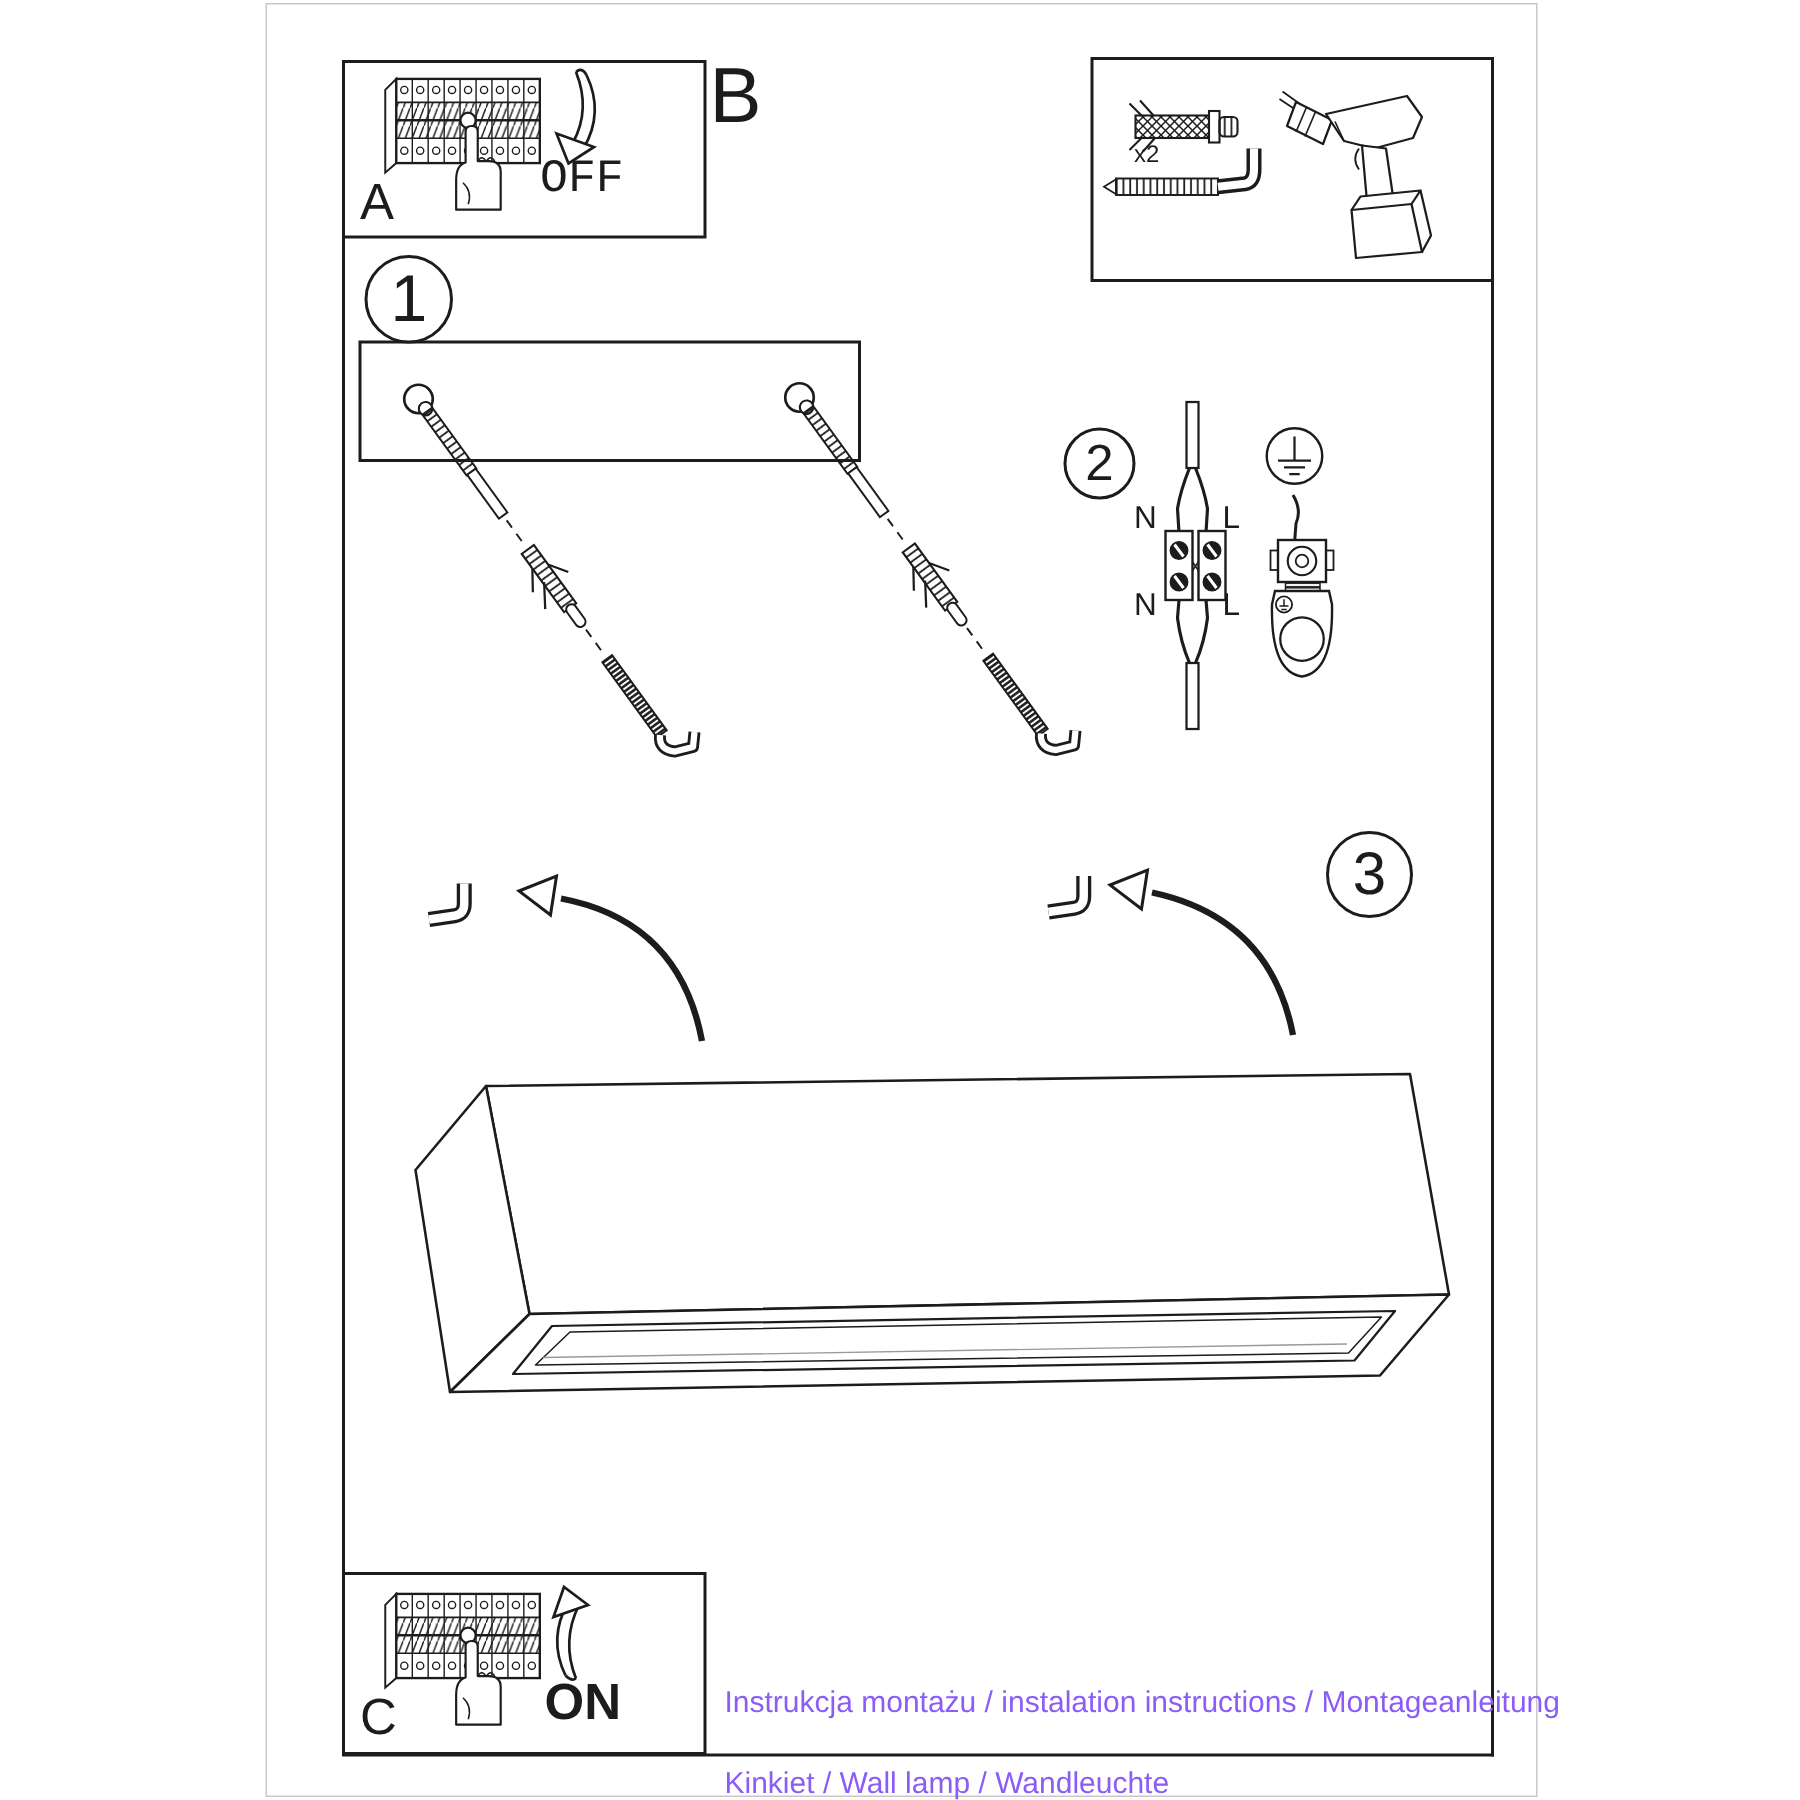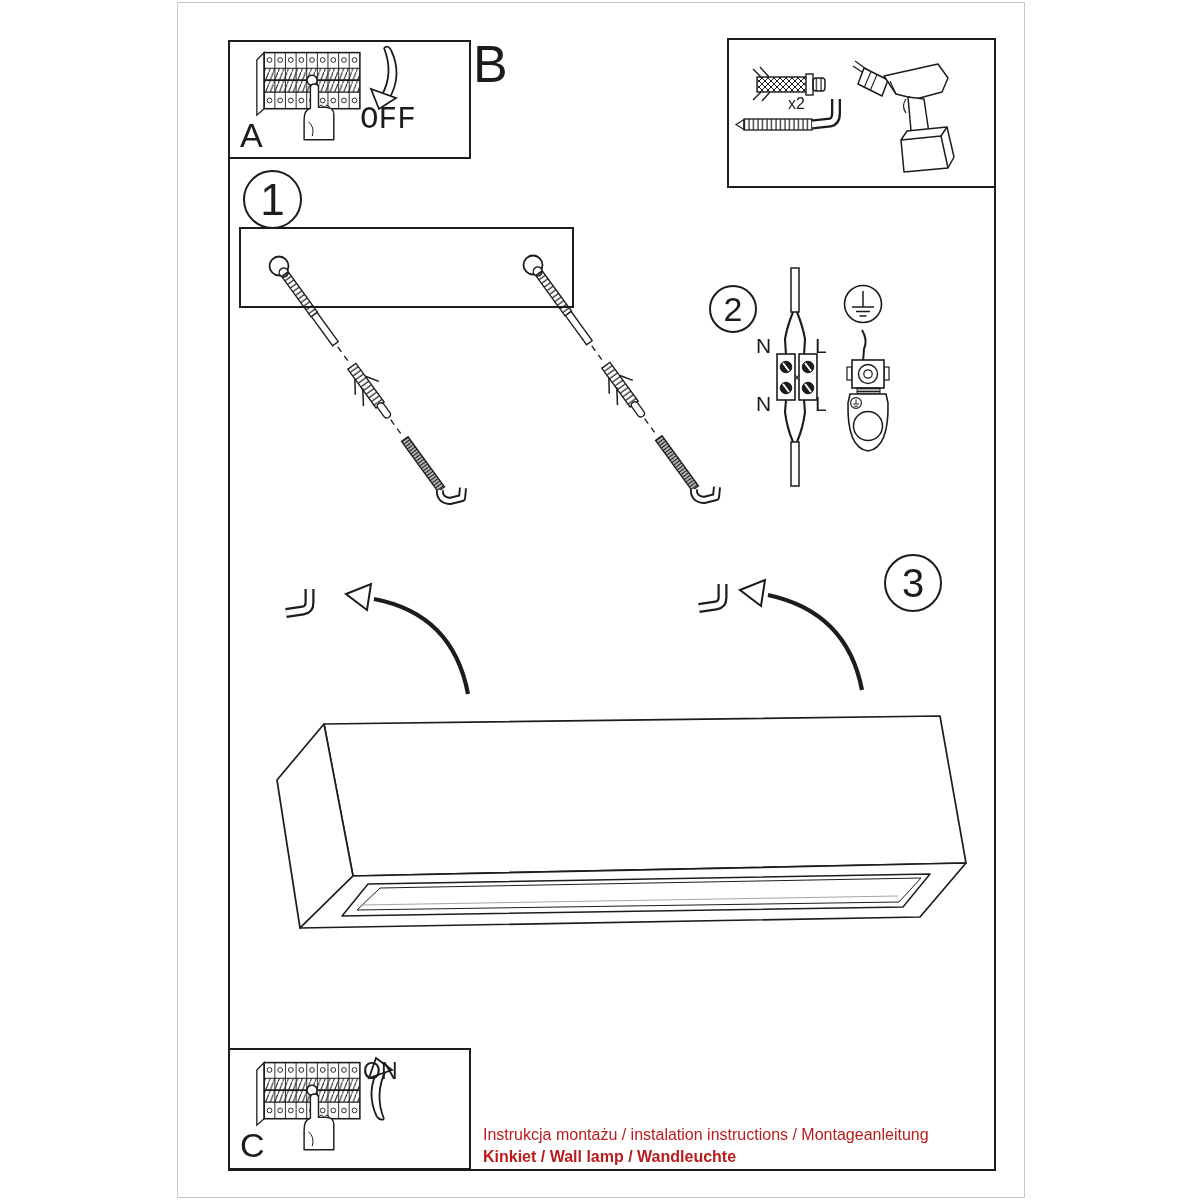--- a/index.html
+++ b/index.html
@@ -11,21 +11,21 @@
   .abs{position:absolute;}
   .page{border:1px solid #c8c8c8;background:#ffffff;}
   .panel{border:2px solid #1c1c1c;background:#ffffff;}
   .frameline{background:#1c1c1c;}
   .circlenum{
     border:2.6px solid #1c1c1c;border-radius:50%;
     display:flex;align-items:center;justify-content:center;
     background:#ffffff;line-height:1;
   }
   .glyph{white-space:pre;line-height:1;}
-  .footer-text{font-size:16px;line-height:22px;color:#b91c1c;}
+  .footer-text{font-size:20px;line-height:22px;color:#8b5cf6;}
   svg{position:absolute;left:0;top:0;pointer-events:none;}
 </style>
 </head>
 <body>
 
 <div class="abs page" style="left:177px;top:2px;width:846px;height:1194px;"></div>
 
 <div class="abs panel" style="left:228px;top:40px;width:239px;height:115px;"></div>
 <div class="abs panel" style="left:727px;top:38px;width:265px;height:146px;"></div>
 <div class="abs panel" style="left:228px;top:1048px;width:239px;height:118px;"></div>
@@ -233,34 +233,34 @@
     <path d="M384,1119 Q374,1094 386,1070"></path>
     <path d="M377,1117 Q381,1121 384,1119"></path>
     <polygon points="369,1078 376,1058 392,1070" fill="#fff"></polygon>
   </g>
 </svg>
 
 <div class="abs glyph" style="left:240px;top:118px;font-size:34px;">A</div>
 <div class="abs glyph" style="left:360px;top:104px;font-size:31px;font-family:Liberation Mono, monospace;">OFF</div>
 
 <div class="abs glyph" style="left:473px;top:38px;font-size:52px;">B</div>
-<div class="abs glyph" style="left:788px;top:96px;font-size:16px;">x2</div>
+<div class="abs glyph" style="left:756px;top:96px;font-size:16px;">x2</div>
 
 <div class="abs circlenum" style="left:243px;top:170px;width:55px;height:55px;font-size:44px;">
   <span>1</span>
 </div>
 <div class="abs circlenum" style="left:709px;top:285px;width:44px;height:44px;font-size:34px;">
   <span>2</span>
 </div>
 <div class="abs circlenum" style="left:884px;top:554px;width:54px;height:54px;font-size:40px;">
   <span>3</span>
 </div>
 
 <div class="abs glyph" style="left:756px;top:335px;font-size:21px;">N</div>
 <div class="abs glyph" style="left:815px;top:335px;font-size:21px;">L</div>
 <div class="abs glyph" style="left:756px;top:393px;font-size:21px;">N</div>
 <div class="abs glyph" style="left:815px;top:393px;font-size:21px;">L</div>
 
 <div class="abs glyph" style="left:240px;top:1128px;font-size:34px;">C</div>
-<div class="abs glyph" style="left:363px;top:1060px;font-size:23px;">ON</div>
+<div class="abs glyph" style="left:363px;top:1118px;font-size:34px;font-weight:bold;">ON</div>
 
 <div class="abs footer-text" style="left:483px;top:1124px;">Instrukcja montażu / instalation instructions / Montageanleitung</div>
-<div class="abs footer-text" style="left:483px;top:1146px;font-weight:bold;">Kinkiet / Wall lamp / Wandleuchte</div>
+<div class="abs footer-text" style="left:483px;top:1178px;">Kinkiet / Wall lamp / Wandleuchte</div>
 
 </body></html>

